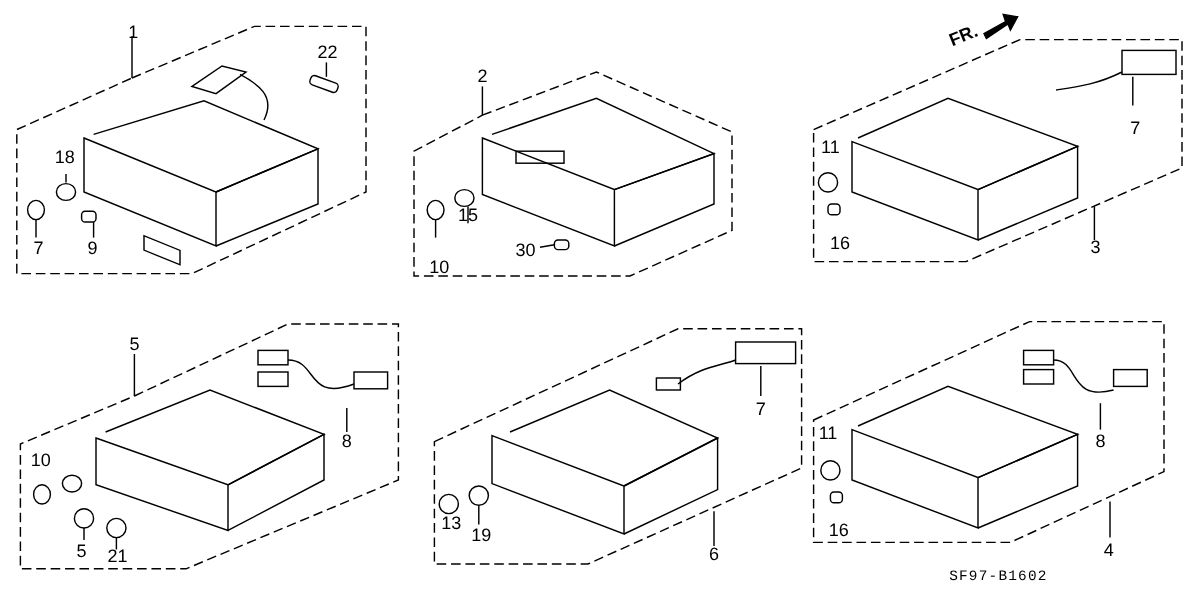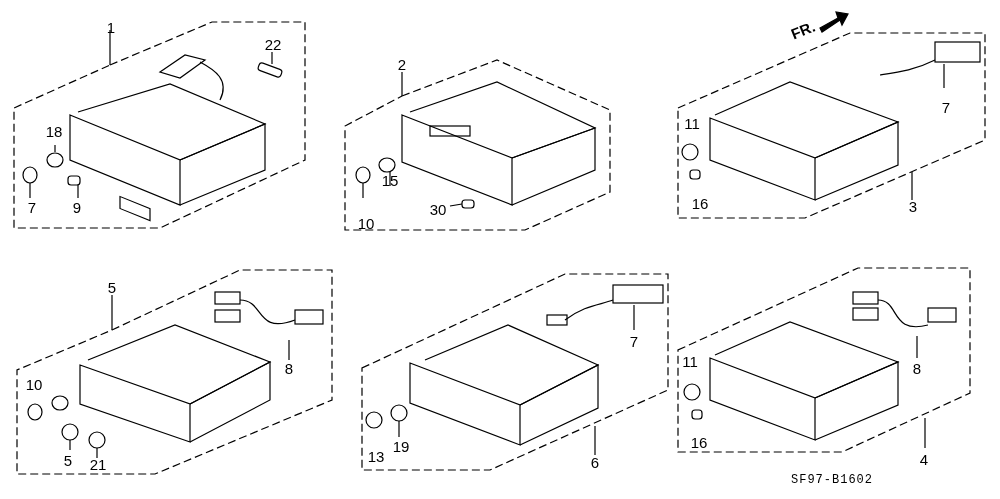--- a/index.html
+++ b/index.html
@@ -145,21 +145,21 @@
 <div class="lbl" style="left:946px;top:107px">7</div>
 <div class="lbl" style="left:913px;top:206px">3</div>
 
 <div class="lbl" style="left:112px;top:287px">5</div>
 <div class="lbl" style="left:289px;top:368px">8</div>
 <div class="lbl" style="left:34px;top:384px">10</div>
 <div class="lbl" style="left:68px;top:460px">5</div>
 <div class="lbl" style="left:98px;top:464px">21</div>
 
 <div class="lbl" style="left:634px;top:341px">7</div>
-<div class="lbl" style="left:376px;top:456px">13</div>
+<div class="lbl" style="left:376px;top:436px">13</div>
 <div class="lbl" style="left:401px;top:446px">19</div>
 <div class="lbl" style="left:595px;top:462px">6</div>
 
 <div class="lbl" style="left:690px;top:361px">11</div>
 <div class="lbl" style="left:699px;top:442px">16</div>
 <div class="lbl" style="left:917px;top:368px">8</div>
 <div class="lbl" style="left:924px;top:459px">4</div>
 
 <div class="code">SF97-B1602</div>
 

